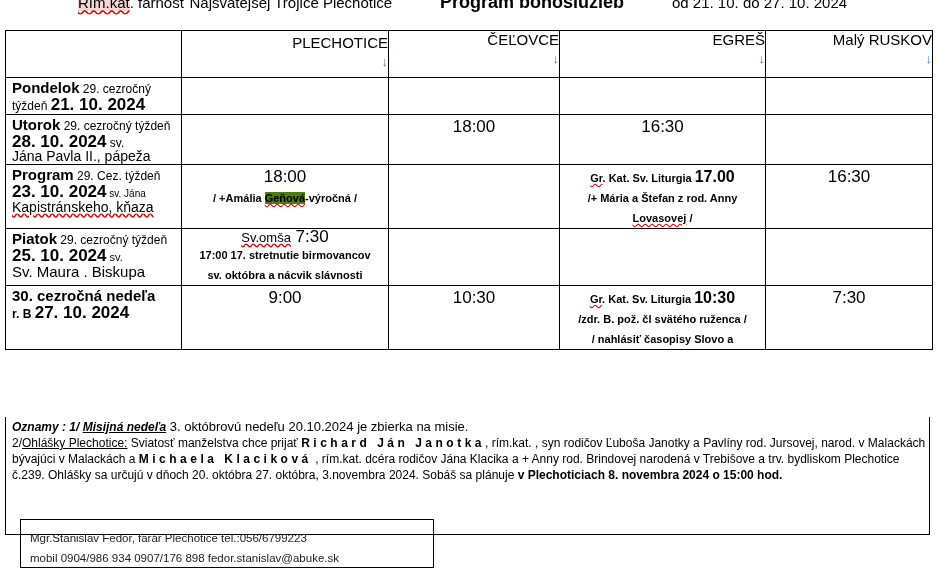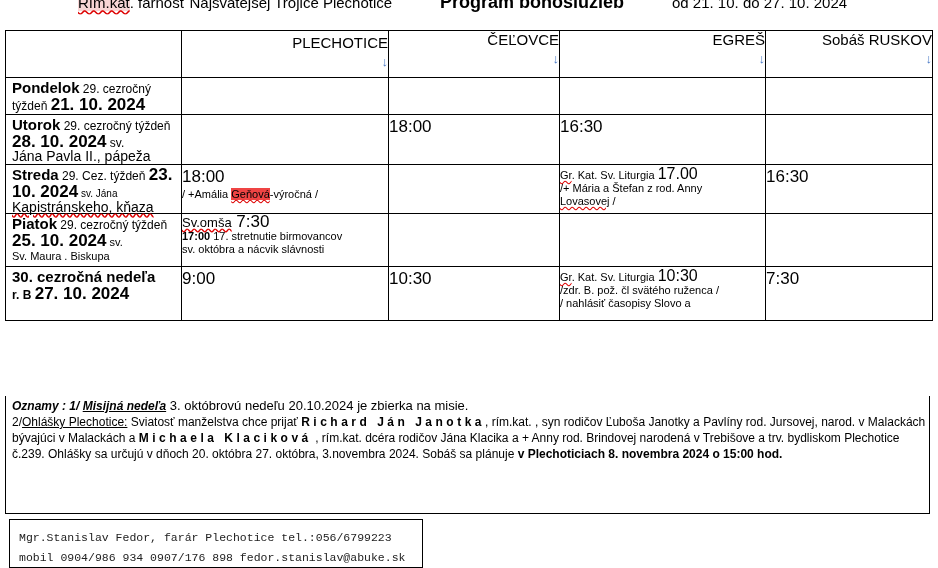--- a/index.html
+++ b/index.html
@@ -10,28 +10,28 @@
   .hdr .prog { position:absolute; left:440px; top:-2px; font-size:18px; font-weight:bold; }
   .hdr .range { position:absolute; left:672px; top:0; }
   table.sched { position:absolute; left:5px; top:30px; border-collapse:collapse; table-layout:fixed; width:927px; }
   table.sched td { border:1px solid #000; vertical-align:top; padding:0; }
   .colhead { text-align:right; font-size:15px; padding-top:3px !important; }
   .arrow { color:#4a7ac6; font-size:13px; line-height:14px; display:block; margin-top:4px; }
   .day { padding:2px 0 0 6px !important; font-size:12px; line-height:16px; }
   .day .dn { font-weight:bold; font-size:15px; }
   .day .dt { font-weight:bold; font-size:17px; }
   .day .saint { font-size:14px; line-height:11px; display:block; }
-  .cell { text-align:left; font-size:12px; line-height:14px; }
+  .cell { text-align:center; font-size:12px; line-height:14px; }
   .cell .big { font-size:17px; line-height:22px; display:block; padding-top:1px; }
-  .cell .med { font-size:11px; line-height:13px; display:block; }
+  .cell .med { font-size:11px; line-height:20px; display:block;font-weight:bold; }
   .sq { text-decoration: underline wavy #d00; }
-  .hl { background:#ef4444;margin-top:32px; }
-  .notes { position:absolute; left:5px; top:396px; width:925px; height:118px; border:1px solid #000; border-top:none; font-size:12px; line-height:16px; padding:2px 0 0 6px; box-sizing:border-box; }
+  .hl { background:#4d7c0f;margin-top:32px; }
+  .notes { position:absolute; left:5px; top:417px; width:925px; height:118px; border:1px solid #000; border-top:none; font-size:12px; line-height:16px; padding:2px 0 0 6px; box-sizing:border-box; }
   .notes b.sp { letter-spacing:3.5px; }
-  .foot { position:absolute; left:9px; top:519px; width:414px; height:49px; border:1px solid #000; border-top:1px solid #000; padding:8px 0 0 9px; box-sizing:border-box; font-family:Liberation Mono, monospace; font-size:11.5px; line-height:20px; color:#222; }
+  .foot { position:absolute; left:20px; top:519px; width:414px; height:49px; border:1px solid #000; border-top:1px solid #000; padding:8px 0 0 9px; box-sizing:border-box; font-family:Liberation Sans, sans-serif; font-size:11.5px; line-height:20px; color:#222; }
 </style>
 </head>
 <body>
 
 <div class="hdr">
   <span class="parish"><span class="sq">Rím.kat</span><span>. farnosť Najsvätejšej Trojice Plechotice</span></span>
   <span class="prog">Program bohoslužieb</span>
   <span class="range">od  21. 10. do 27. 10. 2024</span>
 </div>
 
@@ -42,21 +42,21 @@
       <col style="width:171px">
       <col style="width:206px">
       <col style="width:167px">
   </colgroup>
   <tbody>
       <tr style="height:47px">
     <td></td>
     <td class="colhead"><span>PLECHOTICE</span><span class="arrow">↓</span></td>
     <td class="colhead" style="padding-top:0 !important"><span>ČEĽOVCE</span><span class="arrow">↓</span></td>
     <td class="colhead" style="padding-top:0 !important"><span>EGREŠ</span><span class="arrow">↓</span></td>
-    <td class="colhead" style="padding-top:0 !important"><span>Sobáš RUSKOV</span><span class="arrow">↓</span></td>
+    <td class="colhead" style="padding-top:0 !important"><span>Malý RUSKOV</span><span class="arrow">↓</span></td>
   </tr>
 
   <tr style="height:34px">
     <td class="day"><span class="dn">Pondelok</span><span> 29. cezročný týždeň </span><span class="dt"> 21. 10. 2024</span></td>
     <td class="cell"></td>
     <td class="cell"></td>
     <td class="cell"></td>
     <td class="cell"></td>
   </tr>
 
@@ -66,39 +66,39 @@
     <td class="cell">
           <span class="big">18:00</span>
         </td>
     <td class="cell">
           <span class="big">16:30</span>
         </td>
     <td class="cell"></td>
   </tr>
 
   <tr style="height:48px">
-    <td class="day"><span class="dn">Streda</span><span> 29. Cez. týždeň </span><span class="dt">23. 10. 2024</span><span style="font-size:10px"> sv. Jána</span><span class="saint sq">Kapistránskeho, kňaza</span></td>
+    <td class="day"><span class="dn">Program</span><span> 29. Cez. týždeň </span><span class="dt">23. 10. 2024</span><span style="font-size:10px"> sv. Jána</span><span class="saint sq">Kapistránskeho, kňaza</span></td>
     <td class="cell">
           <span class="big">18:00</span>
           <span class="med"><span>/ +Amália </span><span class="sq hl">Geňová</span><span>-výročná /</span></span>
         </td>
     <td class="cell"></td>
     <td class="cell">
           <span class="med" style="padding-top:2px"><span class="sq">Gr</span><span>. Kat. Sv. Liturgia </span><span style="font-size:16px">17.00</span></span>
           <span class="med">/+ Mária a Štefan z rod. Anny</span>
           <span class="med"><span class="sq">Lovasovej</span><span> /</span></span>
         </td>
     <td class="cell">
           <span class="big">16:30</span>
         </td>
   </tr>
 
 
   <tr style="height:53px">
-    <td class="day"><span class="dn">Piatok</span><span> 29. cezročný týždeň </span><span class="dt">25. 10. 2024</span><span style="font-size:11px">  sv.</span><span class="saint" style="font-size:11px;line-height:13px">Sv. Maura . Biskupa</span></td>
+    <td class="day"><span class="dn">Piatok</span><span> 29. cezročný týždeň </span><span class="dt">25. 10. 2024</span><span style="font-size:11px">  sv.</span><span class="saint" style="font-size:15px;line-height:13px">Sv. Maura . Biskupa</span></td>
     <td class="cell">
           <span style="display:block;padding-top:1px"><span class="sq" style="font-size:13px">Sv.omša</span><span style="font-size:17px"> 7:30</span></span>
           <span class="med"><b>17:00</b><span> 17. stretnutie birmovancov</span></span>
           <span class="med">sv. októbra a nácvik slávnosti</span>
         </td>
     <td class="cell"></td>
     <td class="cell"></td>
     <td class="cell"></td>
   </tr>
 

